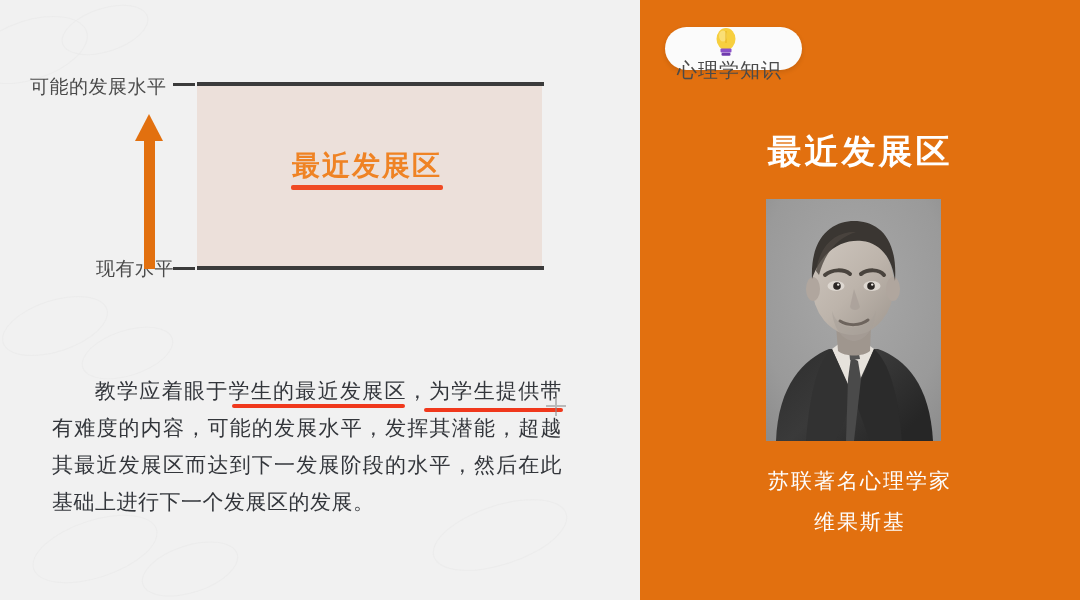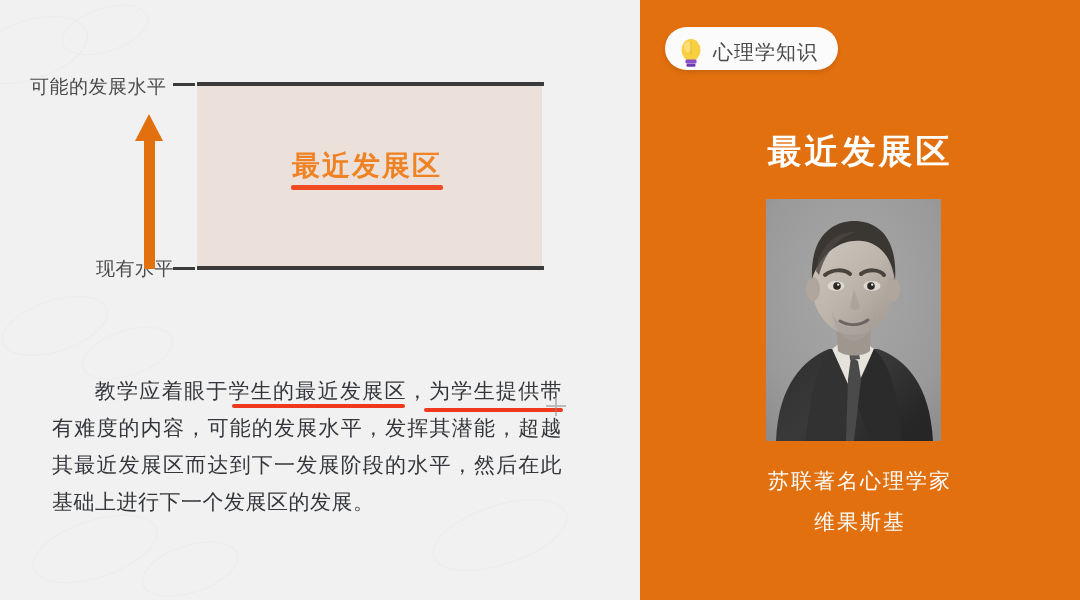--- a/index.html
+++ b/index.html
@@ -162,22 +162,23 @@
   }
 
   #knowledge-badge {
     position: absolute;
     left: 25px; top: 27px;
     height: 43px;
     background: #fbfbfb;
     border-radius: 22px;
     display: flex;
     align-items: center;
-    padding: 8px 20px 0 12px;
+    padding: 0 20px 0 12px;
     box-shadow: 0 2px 5px rgba(0,0,0,.12);
+    flex-direction: column;
   }
   #bulb-icon {
     width: 28px; height: 30px;
     margin-right: 8px;
     flex: 0 0 auto;
   }
   #knowledge-badge-label {
     color: #4a4a4a;
     font-size: 20px;
     letter-spacing: 1px;

